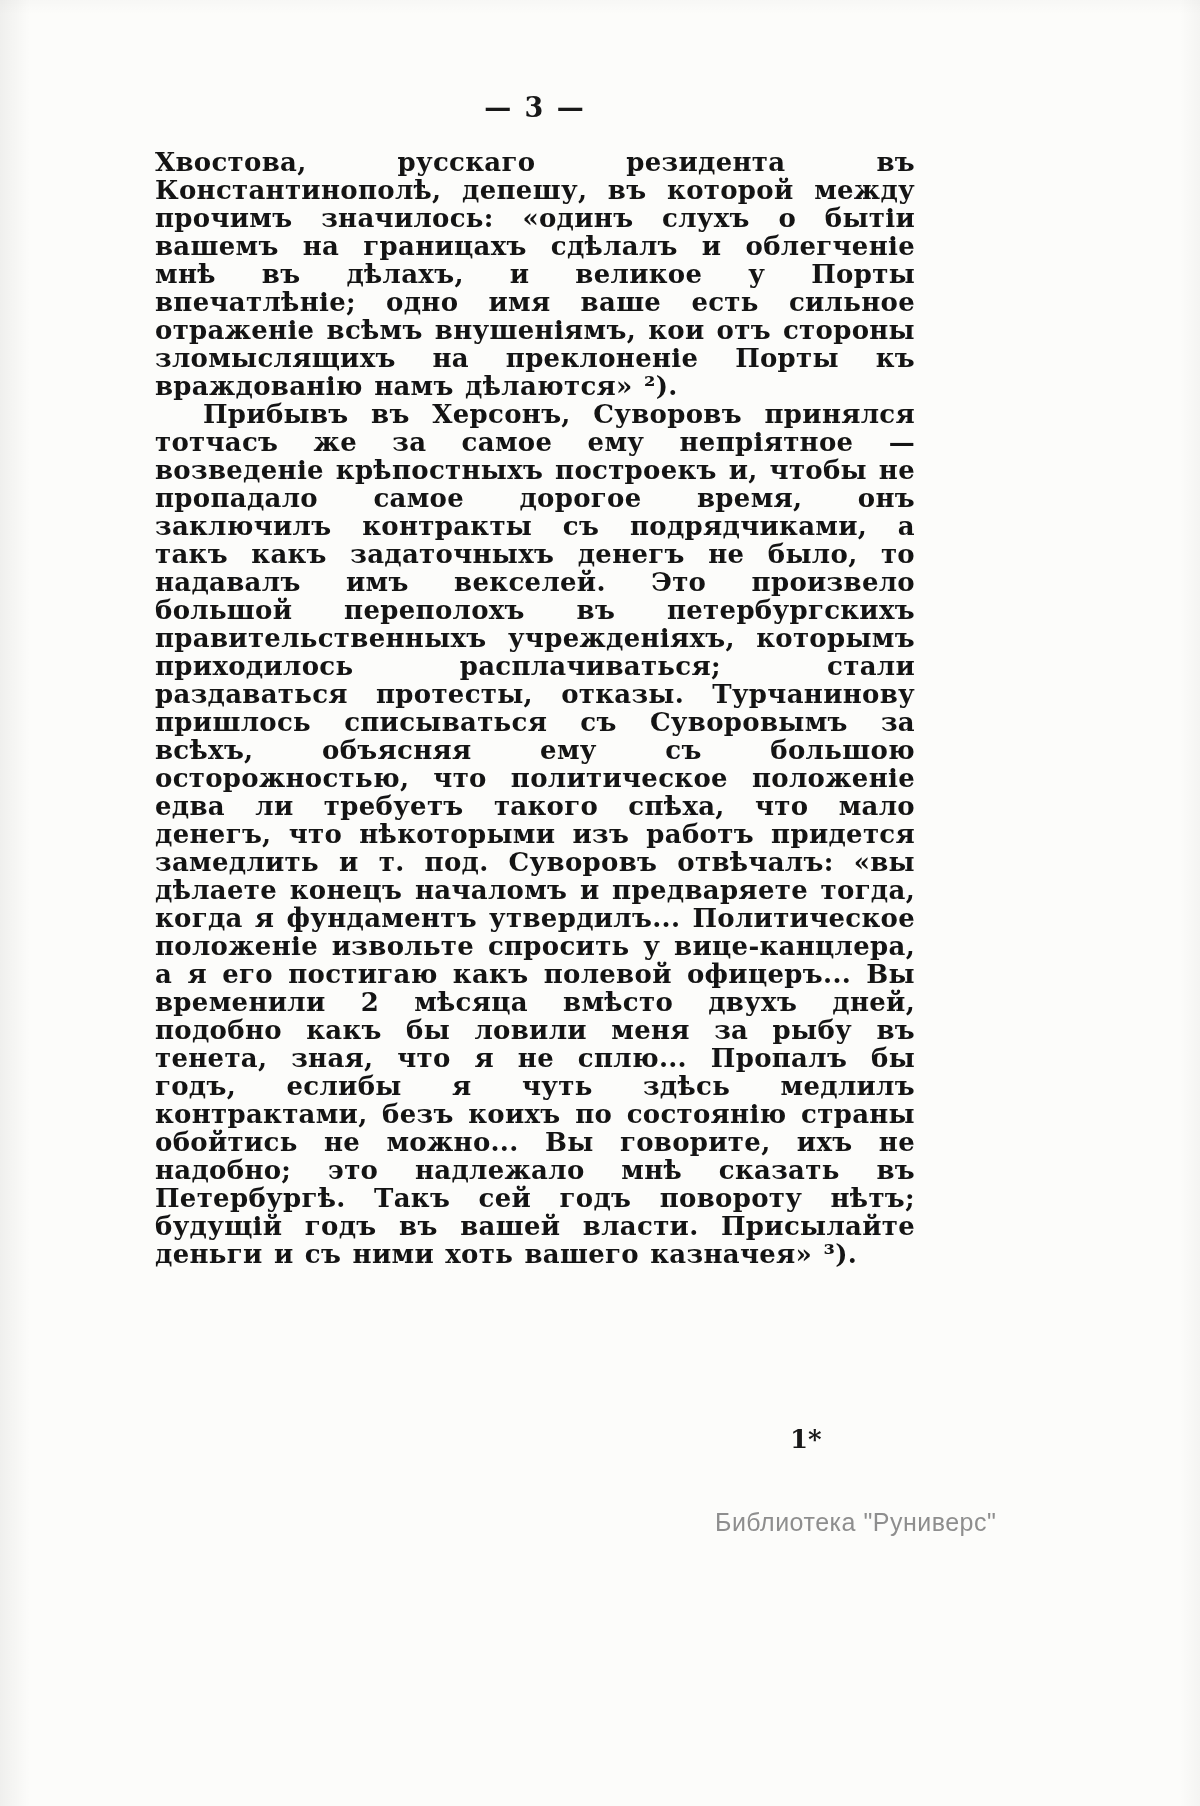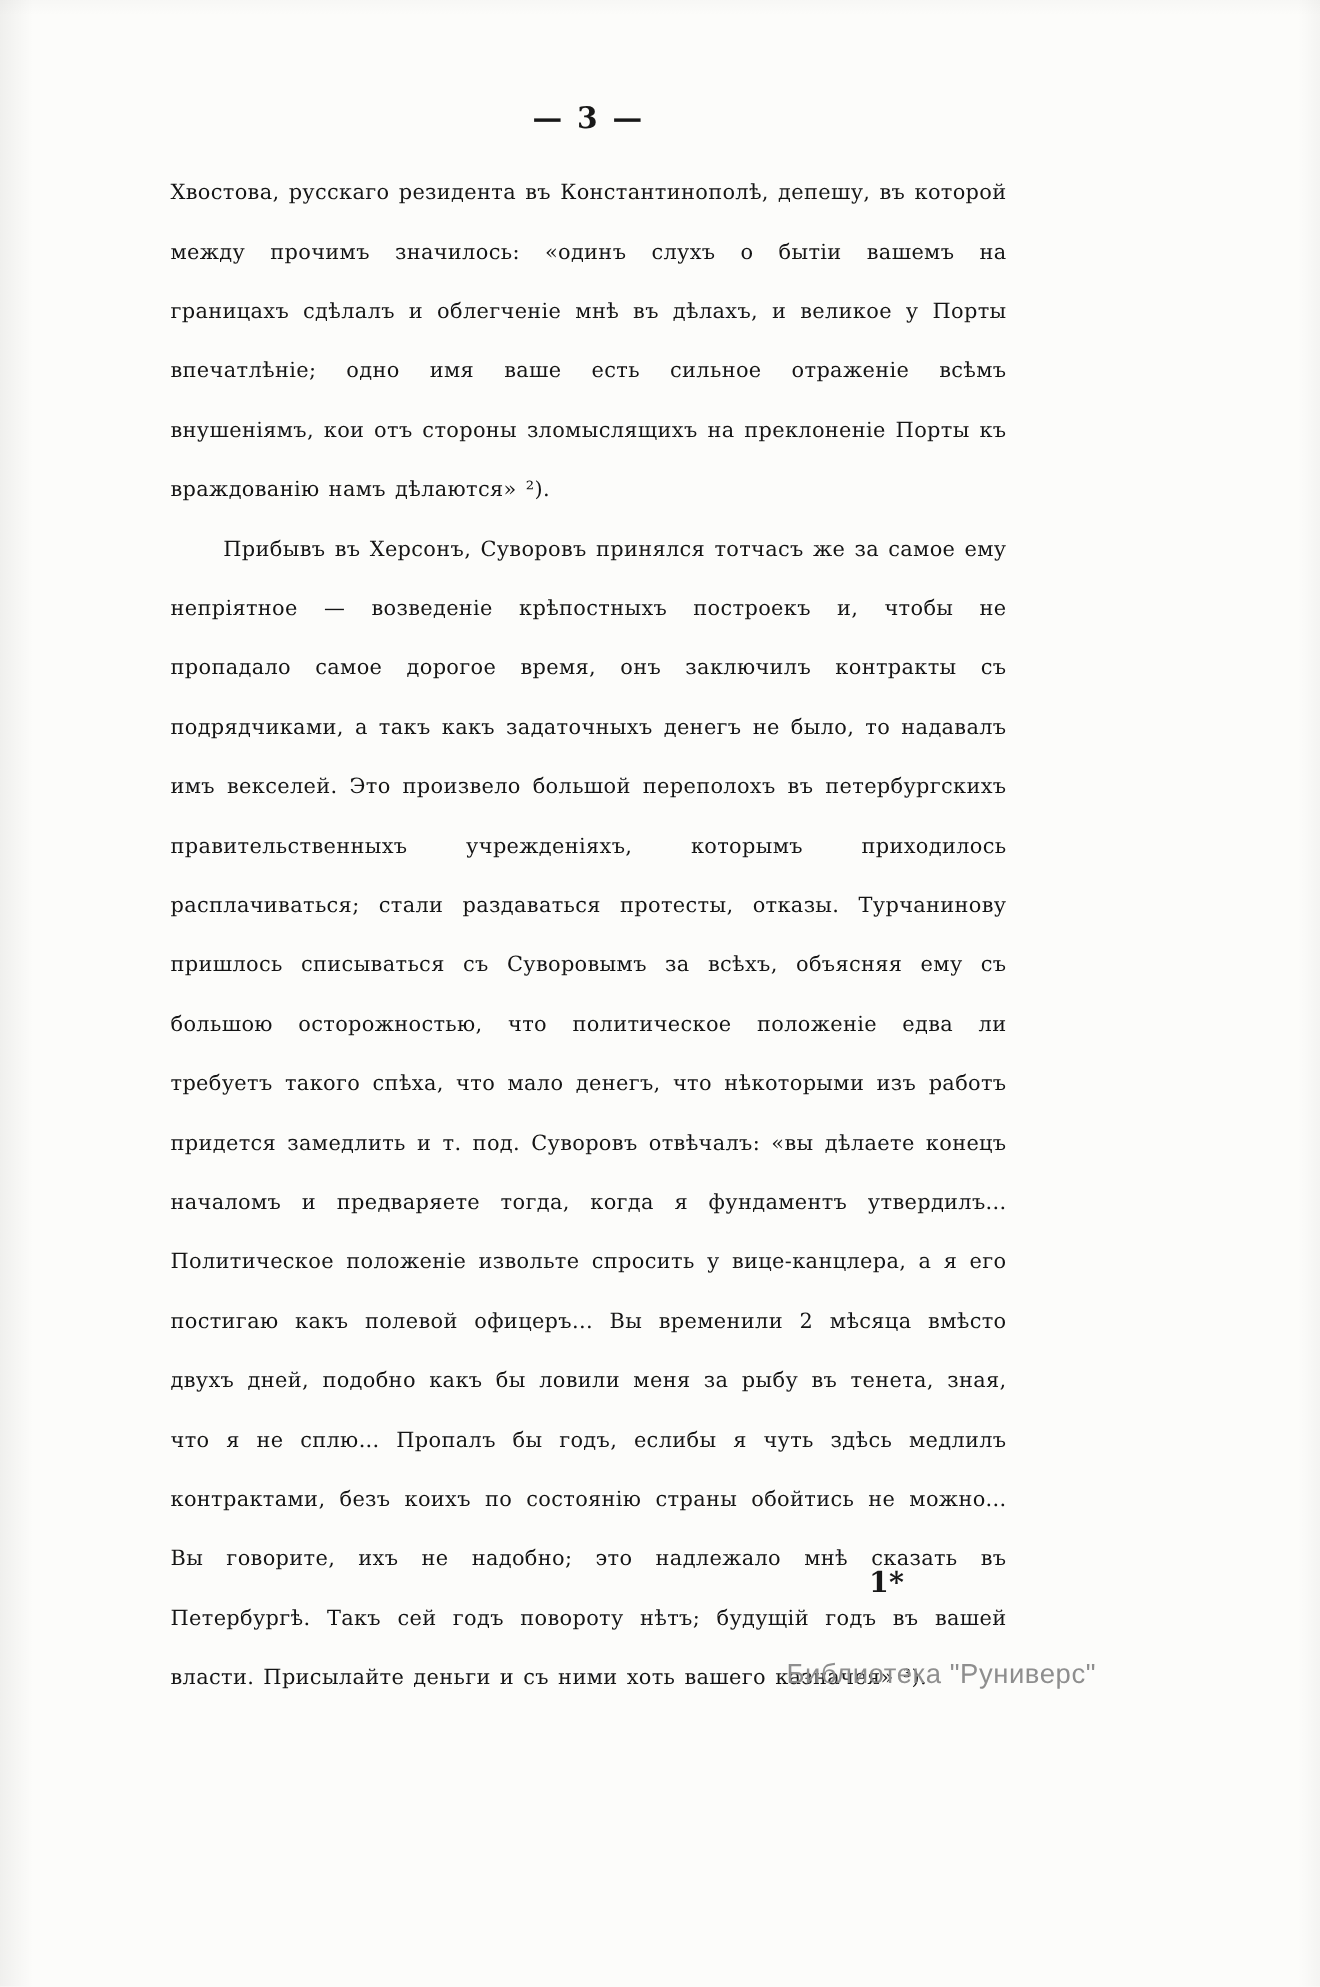--- a/index.html
+++ b/index.html
@@ -36,23 +36,23 @@
   }
   .text-block {
     position: absolute;
     top: 148px;
     left: 155px;
     width: 760px;
     color: #141414;
   }
   .para {
     margin: 0;
-    font-size: 19px;
-    line-height: 54px;
-    font-weight: normal;
+    font-size: 26px;
+    line-height: 28px;
+    font-weight: bold;
     text-align: justify;
     letter-spacing: 0.3px;
     word-spacing: 2px;
     text-indent: 48px;
   }
   .para.no-indent {
     text-indent: 0;
   }
   .signature-mark {
     position: absolute;

